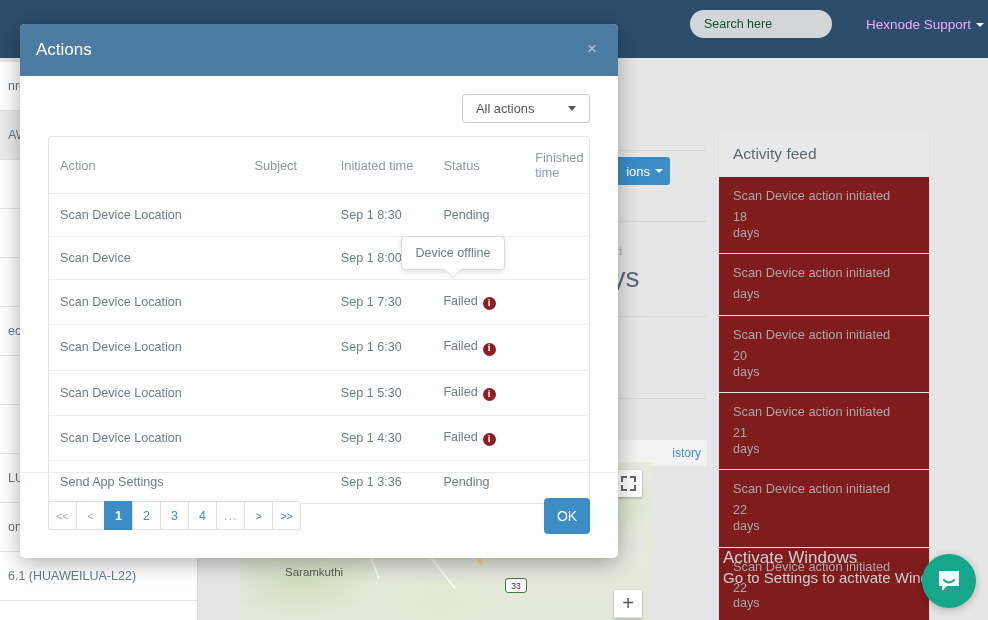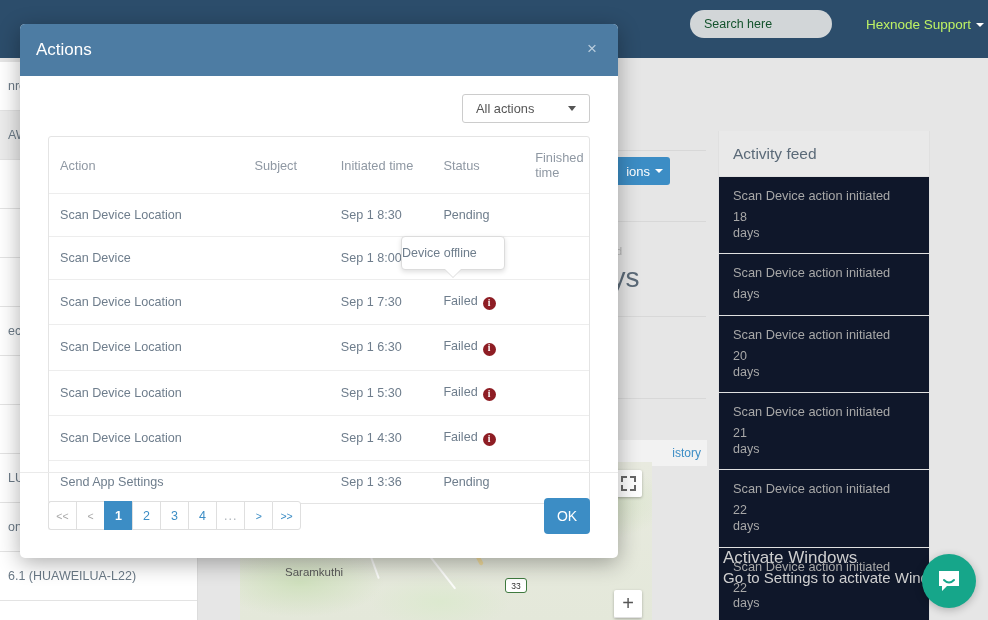--- a/index.html
+++ b/index.html
@@ -19,21 +19,21 @@
     background: #2c4d6b;
   }
   .search-pill {
     position: absolute; left: 690px; top: 10px; width: 142px; height: 28px;
     background: #d2d6d8; border-radius: 14px;
     display: flex; align-items: center; padding: 0 14px;
     font-size: 12.5px; color: #14532d;
   }
   .topbar-user {
     position: absolute; left: 866px; top: 17px;
-    font-size: 13.5px; color: #bef264; white-space: nowrap;
+    font-size: 13.5px; color: #f0abfc; white-space: nowrap;
   }
   .caret-down {
     display: inline-block; margin-left: 5px;
     border-left: 4px solid transparent; border-right: 4px solid transparent;
     border-top: 4px solid #ffffff; vertical-align: middle;
   }
 
   .content-band {
     position: absolute; left: 0; top: 58px; width: 988px; height: 562px;
     background: #e6e6e6;
@@ -137,21 +137,21 @@
   .activity {
     position: absolute; left: 718px; top: 131px; width: 212px;
     background: #ebebeb; border: 1px solid #e0e0e0; border-top: none;
   }
   .activity-header {
     padding: 14px 14px 13px; font-size: 15.5px; color: #5b6a78;
     background: #e9e9e9; border-bottom: 1px solid #e0e0e0;
   }
   .activity-item {
     padding: 11px 14px 12px; border-bottom: 1px solid #e0e0e0;
-    background: #0f172a;
+    background: #7f1d1d;
   }
   .activity-item .ai-title { font-size: 12.8px; color: #a8a8a8; margin-bottom: 7px; }
   .activity-item .ai-num { font-size: 12.5px; color: #a8a8a8; line-height: 1.25; }
   .activity-item .ai-unit { font-size: 12.5px; color: #a8a8a8; line-height: 1.25; }
 
   
   .watermark {
     position: absolute; left: 723px; top: 548px; width: 265px;
     pointer-events: none; color: #cfcfcf;
   }
@@ -222,21 +222,21 @@
     width: 13px; height: 13px; border-radius: 50%; background: #8e1d24;
     color: #fff; font-size: 9.5px; font-weight: bold;
     font-family: "Liberation Serif", serif;
     margin-left: 5px; vertical-align: -1px; line-height: 1;
   }
 
   .tooltip {
     position: absolute; left: 381px; top: 212px; width: 104px;
     background: #fff; border: 1px solid #dcdcdc; border-radius: 4px;
     box-shadow: 0 2px 5px rgba(0,0,0,.13);
-    padding: 9px 0; 
+    padding: 9px 0; text-align: center;
     font-size: 12.5px; color: #6e7d8c; z-index: 30;
   }
   .tooltip::after, .tooltip::before {
     content: ""; position: absolute; left: 50%; transform: translateX(-50%);
     width: 0; height: 0;
   }
   .tooltip::before {
     bottom: -9px; border-left: 9px solid transparent;
     border-right: 9px solid transparent; border-top: 9px solid #dcdcdc;
   }

